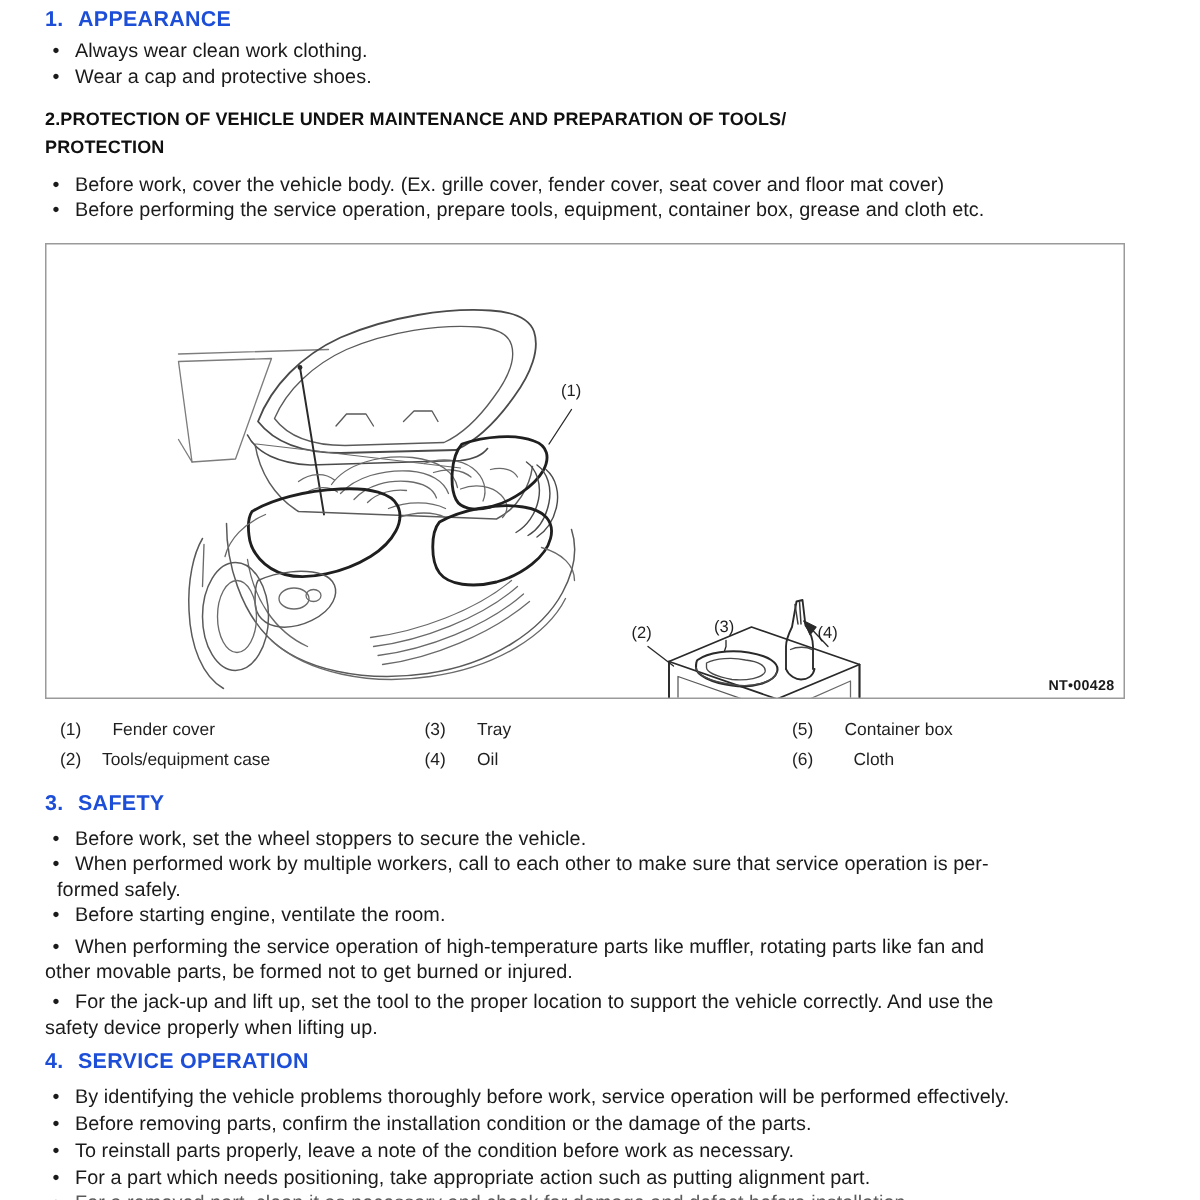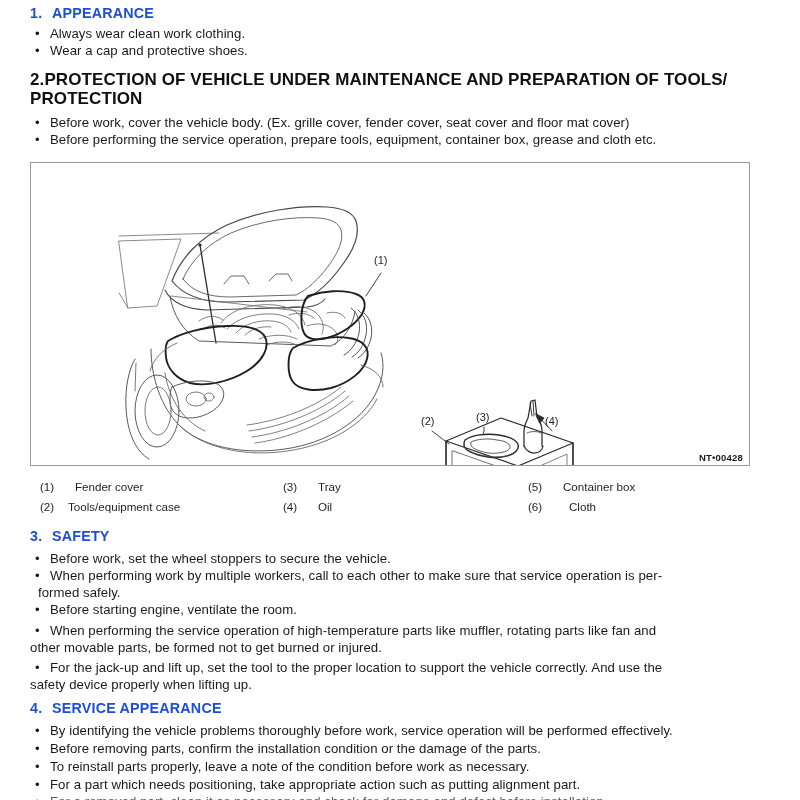--- a/index.html
+++ b/index.html
@@ -30,21 +30,21 @@
   .sec-heading .num {
     display: inline-block;
     width: 22px;
   }
   .sec-heading .htext {
     display: inline;
   }
   .heading-wrap {
     position: absolute;
     font-weight: bold;
-    font-size: 17px;
+    font-size: 12px;
     line-height: 19px;
     letter-spacing: 0.1px;
     color: #101010;
   }
 
   
   .bullet-line {
     position: absolute;
     font-size: 13.2px;
     line-height: 16.5px;
@@ -352,21 +352,21 @@
   <div class="sec-heading" style="left:30px; top:528px;">
     <span class="num">3.</span><span class="htext">SAFETY</span>
   </div>
 
   <div class="bullet-line" style="left:35px; top:551px; width:730px;">
     <span class="dot">•</span>
     <span class="btxt" style="padding-left:15px;">Before work, set the wheel stoppers to secure the vehicle.</span>
   </div>
   <div class="bullet-line" style="left:35px; top:568px; width:735px;">
     <span class="dot">•</span>
-    <span class="btxt" style="padding-left:15px;">When performing work by multiple workers, call to each other to make sure that service operation is per-</span>
+    <span class="btxt" style="padding-left:15px;">When performed work by multiple workers, call to each other to make sure that service operation is per-</span>
   </div>
   <div class="bullet-line" style="left:38px; top:585px; width:735px;">
     <span class="btxt">formed safely.</span>
   </div>
   <div class="bullet-line" style="left:35px; top:602px; width:730px;">
     <span class="dot">•</span>
     <span class="btxt" style="padding-left:15px;">Before starting engine, ventilate the room.</span>
   </div>
   <div class="bullet-line" style="left:35px; top:623px; width:735px;">
     <span class="dot">•</span>
@@ -377,21 +377,21 @@
   </div>
   <div class="bullet-line" style="left:35px; top:660px; width:735px;">
     <span class="dot">•</span>
     <span class="btxt" style="padding-left:15px;">For the jack-up and lift up, set the tool to the proper location to support the vehicle correctly. And use the</span>
   </div>
   <div class="bullet-line" style="left:30px; top:677px; width:735px;">
     <span class="btxt">safety device properly when lifting up.</span>
   </div>
 
   <div class="sec-heading" style="left:30px; top:700px;">
-    <span class="num">4.</span><span class="htext">SERVICE APPEARANCE</span>
+    <span class="num">4.</span><span class="htext">SERVICE OPERATION</span>
   </div>
 
   <div class="bullet-line" style="left:35px; top:723px; width:740px;">
     <span class="dot">•</span>
     <span class="btxt" style="padding-left:15px;">By identifying the vehicle problems thoroughly before work, service operation will be performed effectively.</span>
   </div>
   <div class="bullet-line" style="left:35px; top:741px; width:740px;">
     <span class="dot">•</span>
     <span class="btxt" style="padding-left:15px;">Before removing parts, confirm the installation condition or the damage of the parts.</span>
   </div>

